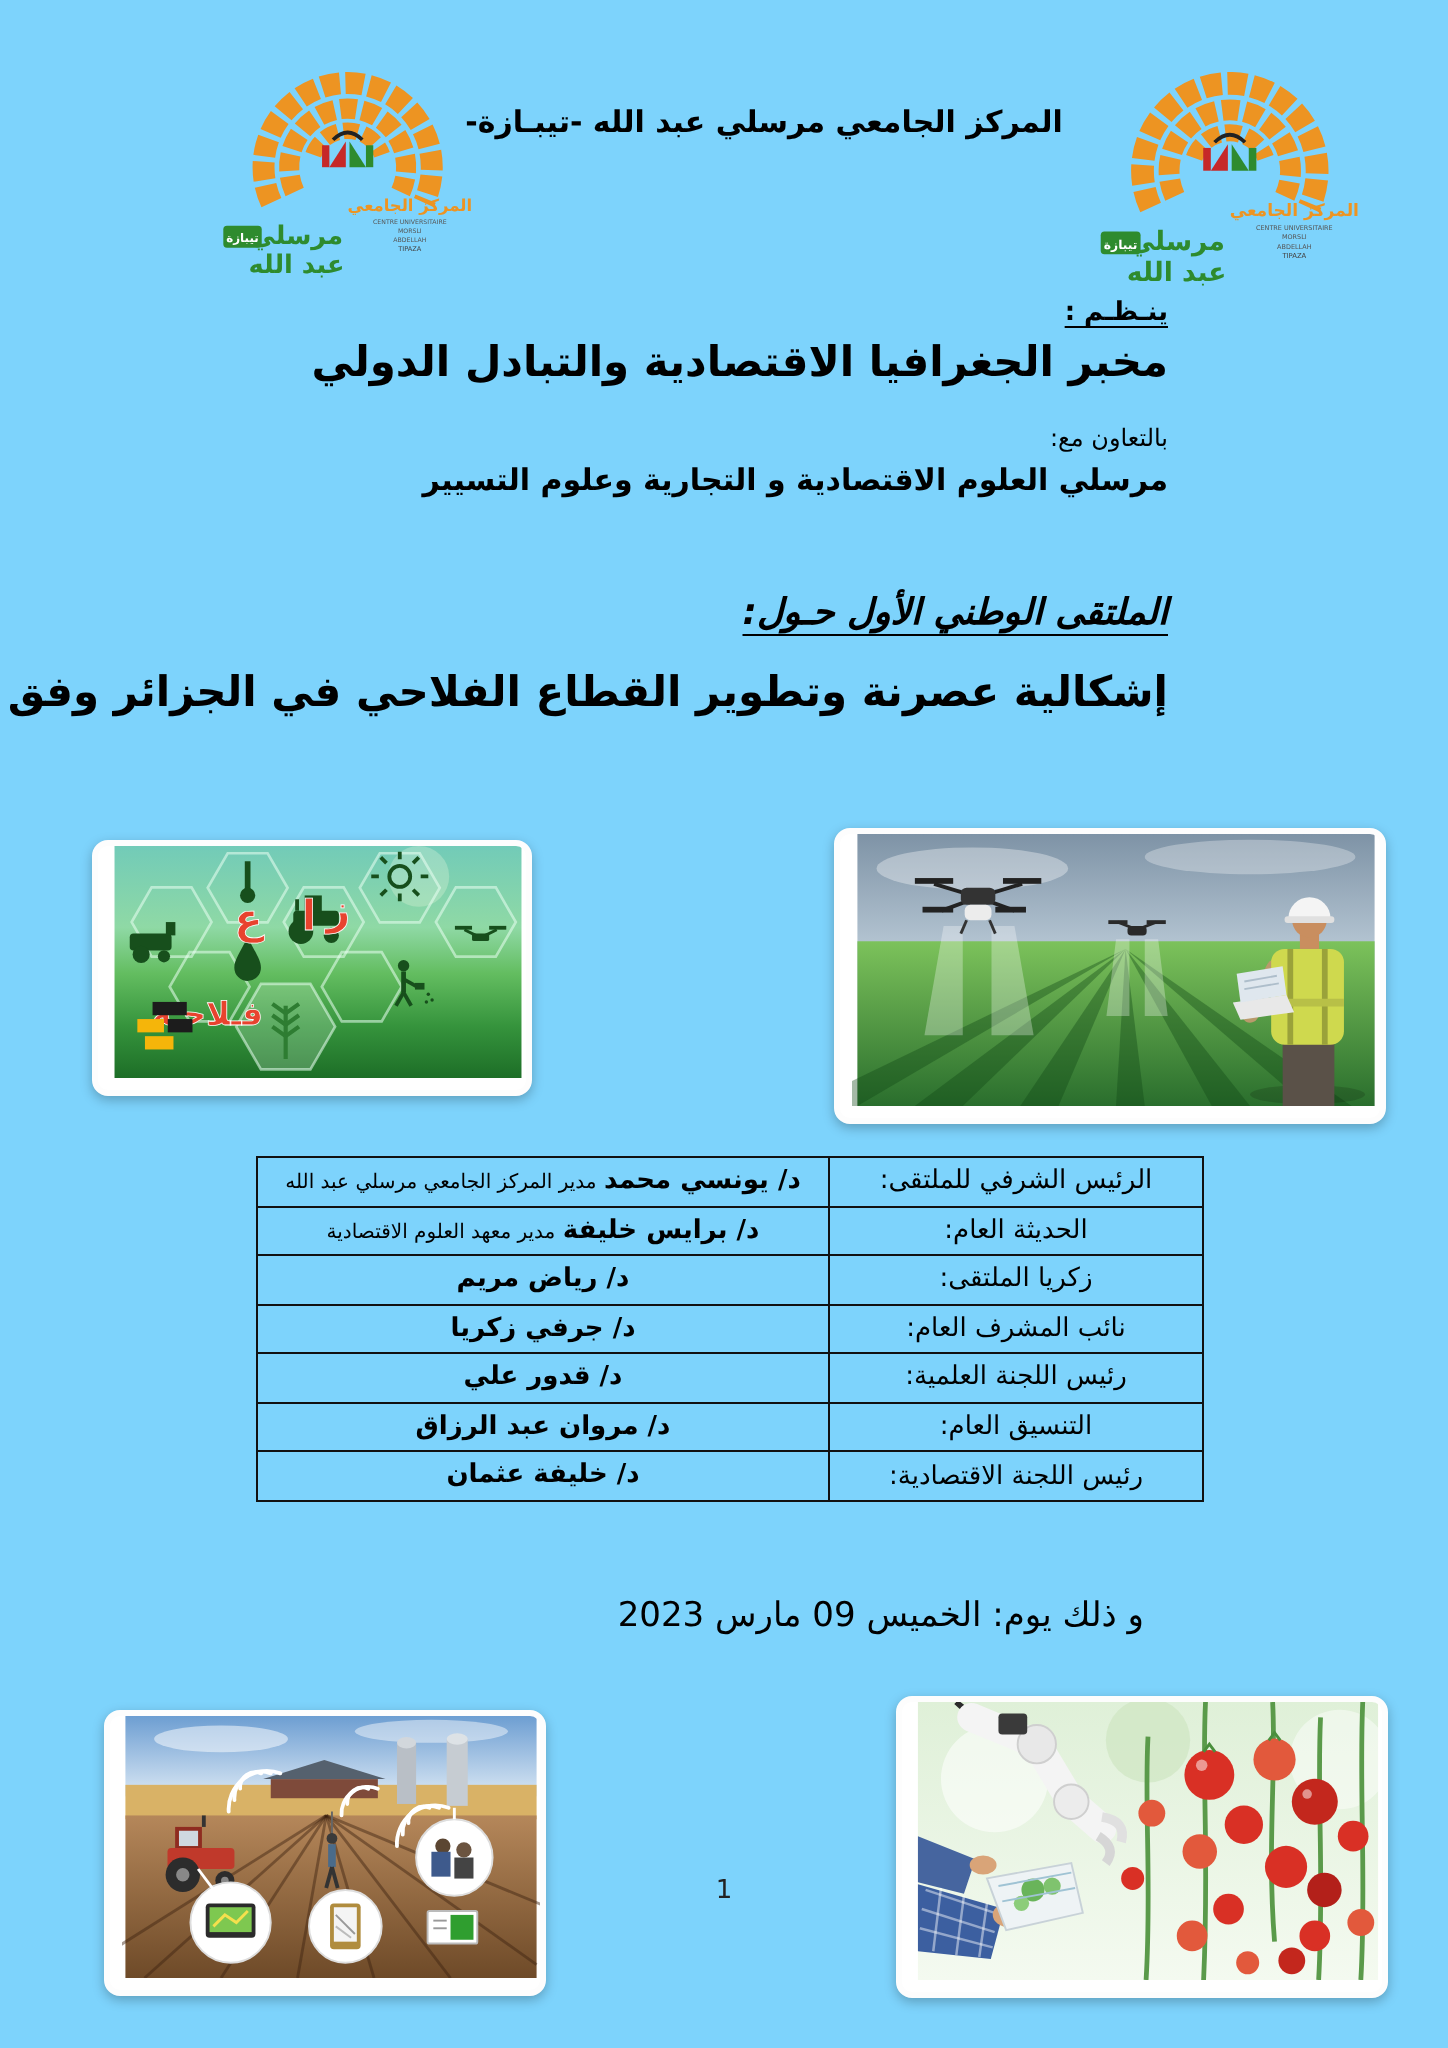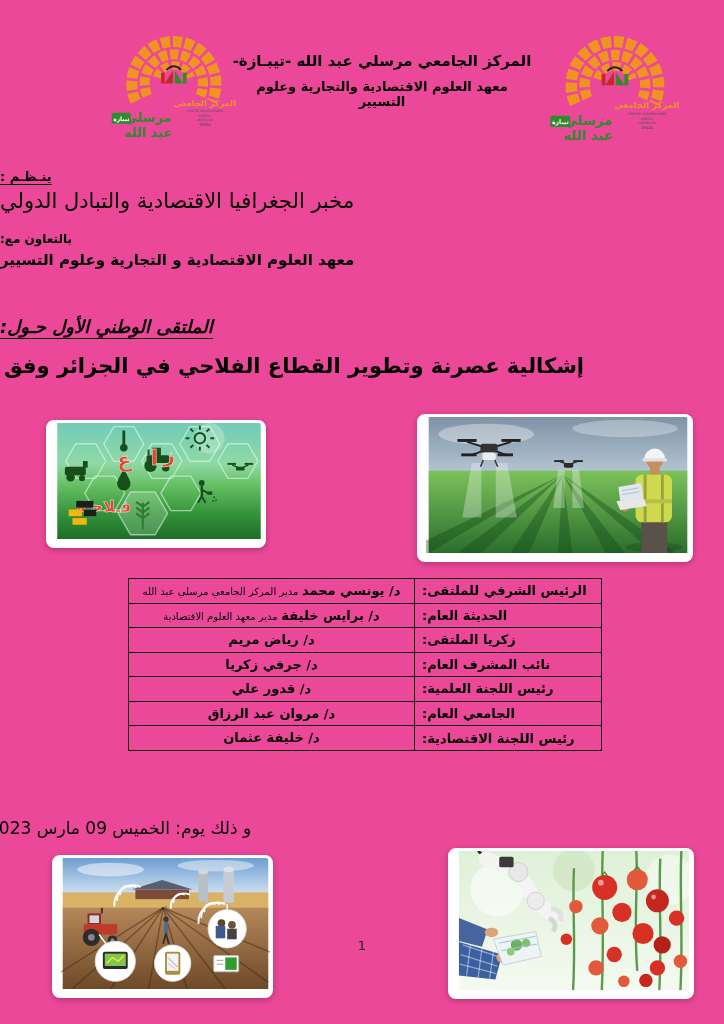--- a/index.html
+++ b/index.html
@@ -1,51 +1,51 @@
 <!DOCTYPE html>
 <html lang="ar"><head>
 <meta charset="utf-8">
 <style>
   html,body{margin:0;padding:0;background:#888;}
   .page{
-    position:relative;width:724px;height:1024px;background:#ec4899;
+    position:relative;width:724px;height:1024px;background:#7dd3fc;
     overflow:hidden;direction:rtl;
     font-family:"DejaVu Sans",sans-serif;color:#000;
     margin:0 auto;
   }
   .abs{position:absolute;}
-  .centered{left:0;width:584px;text-align:left;margin-top:20px;}
+  .centered{left:0;width:584px;text-align:right;}
 
   
   .hdr-line1{font-size:15px;font-weight:bold;}
   .hdr-line2{font-size:13px;font-weight:bold;margin-top:9px;}
   .logo-svg{display:block;}
 
   
   .organizes{top:149px;font-size:13px;font-weight:bold;text-decoration:underline;text-underline-offset:3px;}
-  .lab-name{top:169px;font-size:21px;font-weight:normal;}
-  .coop{top:212px;font-size:12px;font-weight:bold;}
+  .lab-name{top:169px;font-size:21px;font-weight:bold;}
+  .coop{top:212px;font-size:12px;font-weight:normal;}
   .institute{top:231px;font-size:15px;font-weight:bold;}
 
   
   .kicker{top:296px;font-size:18px;font-weight:bold;text-decoration:underline;text-underline-offset:5px;font-style:italic;}
   .forum-title{top:334px;font-size:21px;font-weight:bold;white-space:nowrap;}
 
   
   .img-frame{border-radius:8px;overflow:hidden;box-shadow:0 2px 6px rgba(0,0,0,.25);border:3px solid #fdfdfd;background:#fff;}
   .img-agri{left:46px;top:420px;width:214px;height:122px;}
   .img-drone{left:417px;top:414px;width:270px;height:142px;}
   .img-precision{left:52px;top:855px;width:215px;height:137px;}
   .img-tomato{left:448px;top:848px;width:240px;height:145px;}
   .img-frame svg{display:block;}
 
   
   .committee{left:128px;top:578px;width:474px;border-collapse:collapse;direction:rtl;}
   .committee td{border:1px solid #111;padding:3px 7px;vertical-align:middle;}
-  .committee td.role{width:172px;font-weight:bold;font-size:13px;text-align:left;}
+  .committee td.role{width:172px;font-weight:normal;font-size:13px;text-align:center;}
   .committee td.person{text-align:center;font-size:11.5px;line-height:1.35;}
   .committee .pname{font-weight:bold;font-size:13px;}
   .committee .pdetail{font-size:10px;}
 
   .date-line{top:798px;font-size:17px;transform:translateX(-12px);}
   .page-num{top:938px;left:346px;width:32px;text-align:center;font-size:13px;color:#222;}
 </style>
 </head>
 <body>
 
@@ -80,27 +80,26 @@
         <use href="#uni-logo"></use>
       </svg>
   </div>
   <div class="abs" style="left:544px;top:36px;">
     <svg class="logo-svg" width="138" height="112" viewBox="0 0 140 118">
         <use href="#uni-logo"></use>
       </svg>
   </div>
   <div class="abs" style="left:232px;top:52px;width:300px;text-align:center;">
     <div class="hdr-line1">المركز الجامعي مرسلي عبد الله -تيبـازة-</div>
-    <div class="hdr-line2">معهد العلوم الاقتصادية والتجارية وعلوم التسيير</div>
   </div>
 
   <div class="abs centered organizes">ينـظـم :</div>
   <div class="abs centered lab-name">مخبر الجغرافيا الاقتصادية والتبادل الدولي</div>
   <div class="abs centered coop">بالتعاون مع:</div>
-  <div class="abs centered institute">معهد العلوم الاقتصادية و التجارية وعلوم التسيير</div>
+  <div class="abs centered institute">مرسلي العلوم الاقتصادية و التجارية وعلوم التسيير</div>
 
   <div class="abs centered kicker">الملتقى الوطني الأول حـول:</div>
   <div class="abs centered forum-title">إشكالية عصرنة وتطوير القطاع الفلاحي في الجزائر وفق الأساليب الحديثة</div>
 
   <div class="abs img-frame img-agri">
     <svg width="208" height="116" viewBox="0 0 214 122">
       <defs>
         <linearGradient id="agbg" x1="0" y1="0" x2="0" y2="1">
           <stop offset="0" stop-color="#72cbb8"></stop>
             <stop offset=".35" stop-color="#8fd9a5"></stop>
@@ -283,21 +282,21 @@
       </tr>
       <tr>
         <td class="role">نائب المشرف العام:</td>
         <td class="person"><span class="pname">د/ جرفي زكريا</span> <span class="pdetail"></span></td>
       </tr>
       <tr>
         <td class="role">رئيس اللجنة العلمية:</td>
         <td class="person"><span class="pname">د/ قدور علي</span> <span class="pdetail"></span></td>
       </tr>
       <tr>
-        <td class="role">الجامعي العام:</td>
+        <td class="role">التنسيق العام:</td>
         <td class="person"><span class="pname">د/ مروان عبد الرزاق</span> <span class="pdetail"></span></td>
       </tr>
       <tr>
         <td class="role">رئيس اللجنة الاقتصادية:</td>
         <td class="person"><span class="pname">د/ خليفة عثمان</span> <span class="pdetail"></span></td>
       </tr>
     </tbody>
   </table>
 
   <div class="abs centered date-line">و ذلك يوم: الخميس 09 مارس 2023</div>

